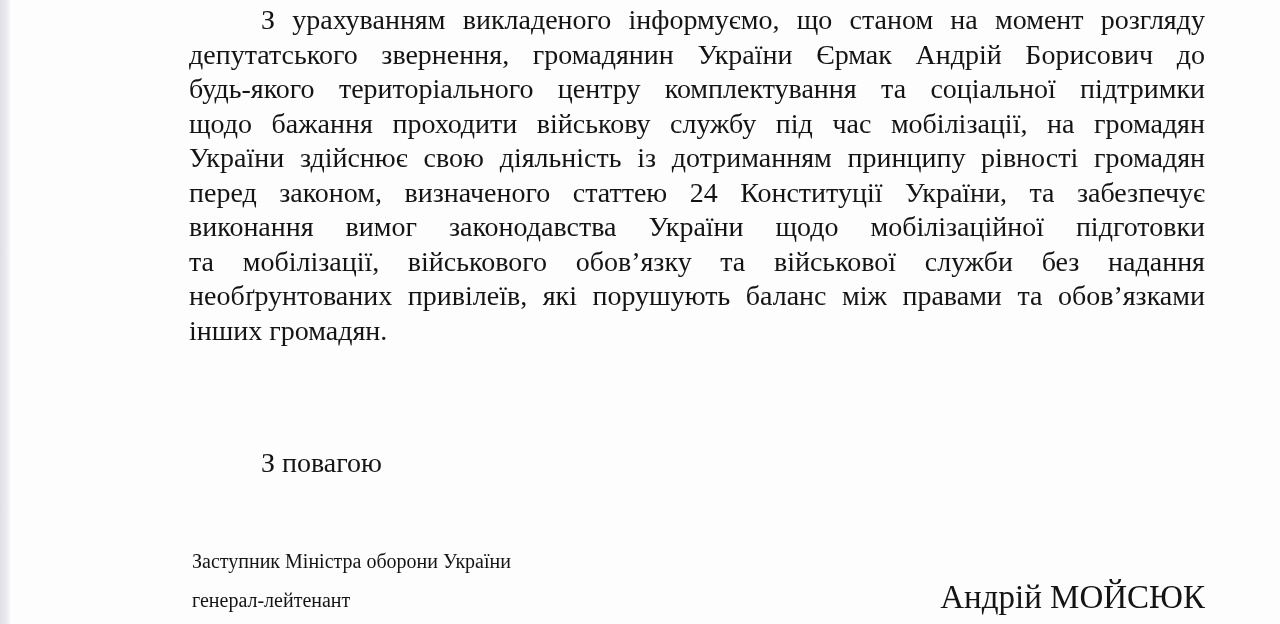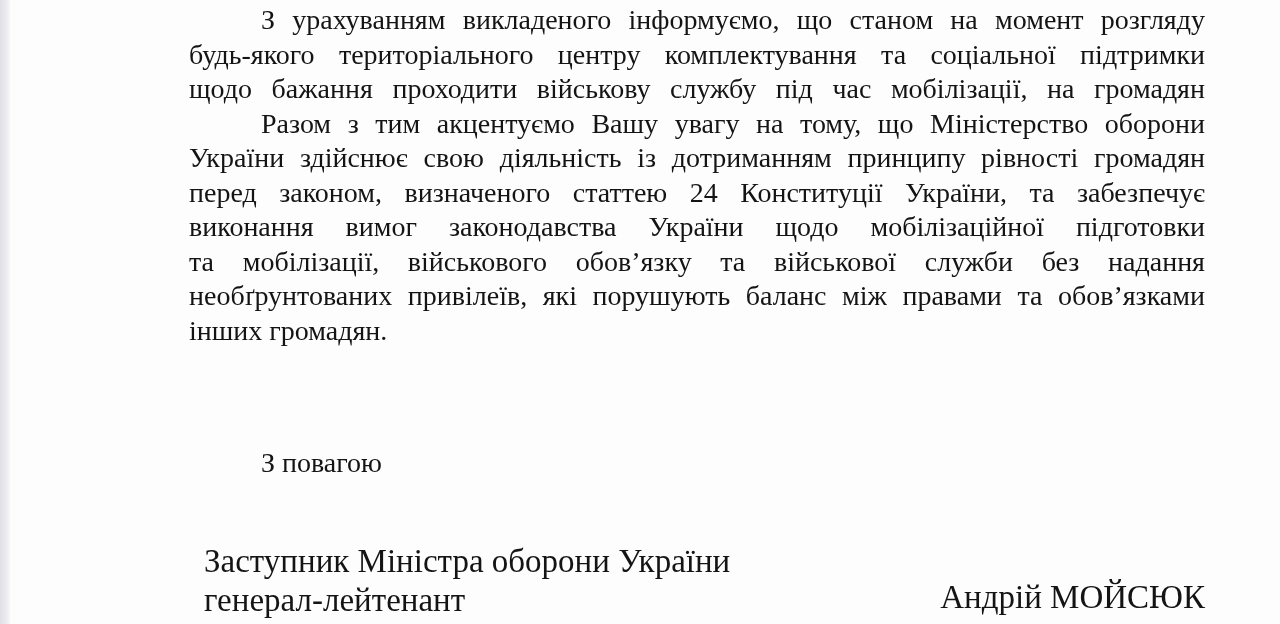--- a/index.html
+++ b/index.html
@@ -50,23 +50,23 @@
   }
   .salutation {
     position: absolute;
     left: 261px;
     top: 446px;
     font-size: 28px;
     line-height: 34.5px;
   }
   .sig-block {
     position: absolute;
-    left: 204px;
+    left: 192px;
     top: 542px;
-    font-size: 33px;
+    font-size: 20px;
     line-height: 38.5px;
   }
   .sig-name {
     position: absolute;
     left: 189px;
     top: 578px;
     width: 1016px;
     text-align: right;
     font-size: 33px;
     line-height: 38px;
@@ -75,24 +75,24 @@
 </head>
 <body>
 
 <div class="page">
 
   <div class="edge-left"></div>
   <div class="edge-right"></div>
 
   <div class="body-text">
     <div class="line first">З урахуванням викладеного інформуємо, що станом на момент розгляду</div>
+    <div class="line">депутатського звернення, громадянин України Єрмак Андрій Борисович до</div>
     <div class="line">будь-якого територіального центру комплектування та соціальної підтримки</div>
     <div class="line">щодо бажання проходити військову службу під час мобілізації, на громадян</div>
 
-    <div class="line first">Разом з тим акцентуємо Вашу увагу на тому, що Міністерство оборони</div>
     <div class="line">України здійснює свою діяльність із дотриманням принципу рівності громадян</div>
     <div class="line">перед законом, визначеного статтею 24 Конституції України, та забезпечує</div>
     <div class="line">виконання вимог законодавства України щодо мобілізаційної підготовки</div>
     <div class="line">та мобілізації, військового обов’язку та військової служби без надання</div>
     <div class="line">необґрунтованих привілеїв, які порушують баланс між правами та обов’язками</div>
     <div class="line parend">інших громадян.</div>
   </div>
 
   <div class="salutation">З повагою</div>
 

